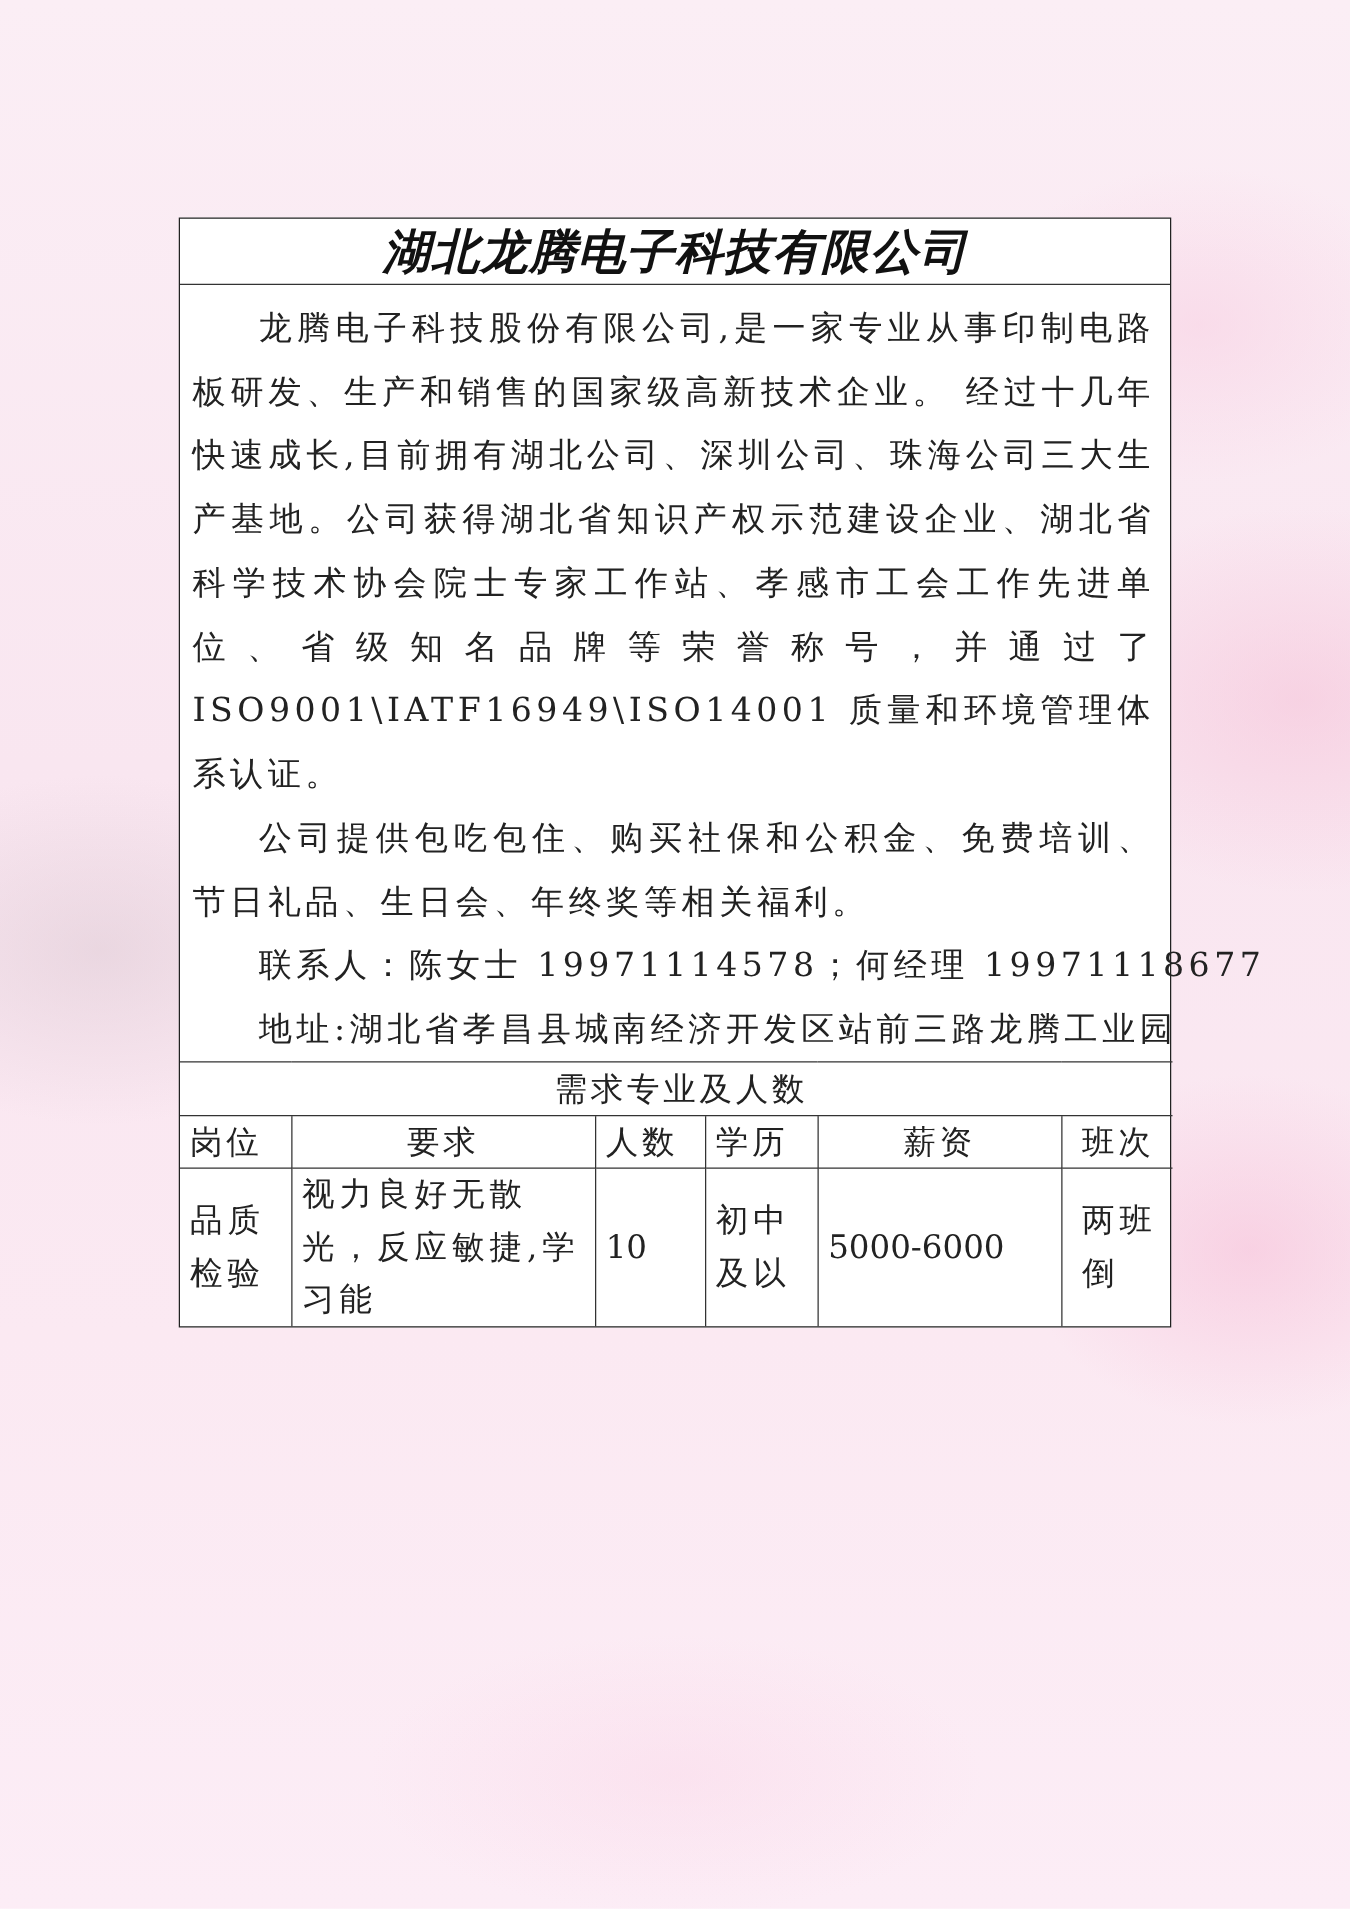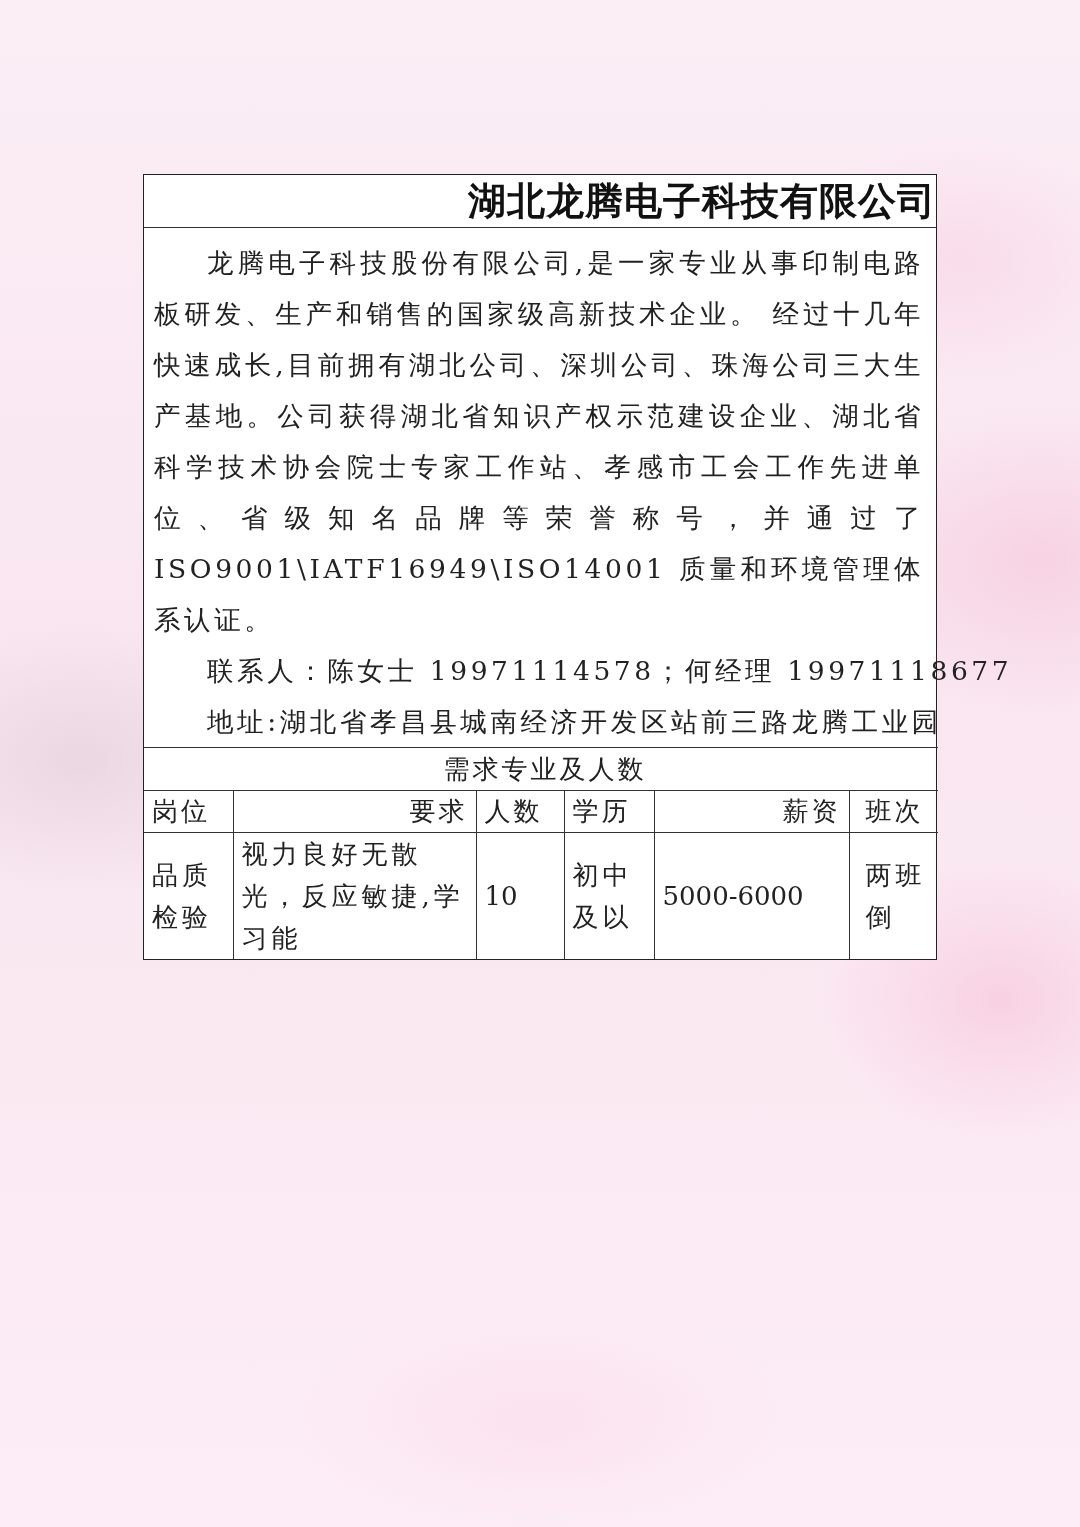--- a/index.html
+++ b/index.html
@@ -14,21 +14,21 @@
       radial-gradient(ellipse 260px 180px at 960px 260px, rgba(248,205,225,0.5), rgba(255,255,255,0) 70%),
       linear-gradient(180deg, #fbeef5 0%, #f9e6f0 40%, #fbe9f2 70%, #fcedf6 100%);
   }
   .doc {
     position: absolute; left: 143px; top: 174px; width: 794px;
     background: #ffffff; border: 1.5px solid #222;
     box-sizing: border-box;
   }
   .title-row {
     height: 52px; border-bottom: 1.5px solid #333;
-    display: flex; align-items: center; justify-content: flex-end;
+    display: flex; align-items: center; justify-content: center; font-style: italic;
   }
   .title {
     font-family: "DejaVu Serif", "Liberation Serif", serif;
     font-weight: bold; font-size: 38px; color: #111; letter-spacing: 1px;
   }
   .body-text {
     padding: 9px 12px 0 10px;
     font-size: 26.5px; line-height: 51px; color: #222;
     letter-spacing: 3.6px;
     text-align: justify; text-align-last: left;
@@ -41,34 +41,35 @@
   }
   table.req td {
     border: 1.3px solid #333; padding: 0 8px; vertical-align: middle;
   }
   table.req tr:first-child td { border-top: 1.5px solid #333; }
   table.req td:first-child { border-left: none; }
   table.req td:last-child { border-right: none; padding-left: 16px; }
   table.req tr:last-child td { border-bottom: none; }
   .sec-header { text-align: center; height: 42px; letter-spacing: 3px; }
   .col-header td { height: 41px; letter-spacing: 3px; }
-  .col-header .c { text-align: right; }
+  .col-header .c { text-align: center; }
   .data-row td { height: 84px; line-height: 42px; letter-spacing: 4px; }
   .spread { letter-spacing: 14px; }
 </style>
 </head>
 <body>
 
 <div class="doc">
   <div class="title-row">
     <span class="title">湖北龙腾电子科技有限公司</span>
   </div>
 
   <div class="body-text">
     <p>龙腾电子科技股份有限公司,是一家专业从事印制电路板研发、生产和销售的国家级高新技术企业。 经过十几年快速成长,目前拥有湖北公司、深圳公司、珠海公司三大生产基地。公司获得湖北省知识产权示范建设企业、湖北省科学技术协会院士专家工作站、孝感市工会工作先进单位、省级知名品牌等荣誉称号，并通过了 ISO9001\IATF16949\ISO14001 质量和环境管理体系认证。</p>
+    <p>公司提供包吃包住、购买社保和公积金、免费培训、节日礼品、生日会、年终奖等相关福利。</p>
     <p class="noindent">联系人：陈女士 19971114578；何经理 19971118677</p>
     <p class="noindent">地址:湖北省孝昌县城南经济开发区站前三路龙腾工业园</p>
   </div>
 
   <table class="req">
     <colgroup>
       <col style="width:89px">
         <col style="width:243px">
         <col style="width:88px">
       <col style="width:90px">

